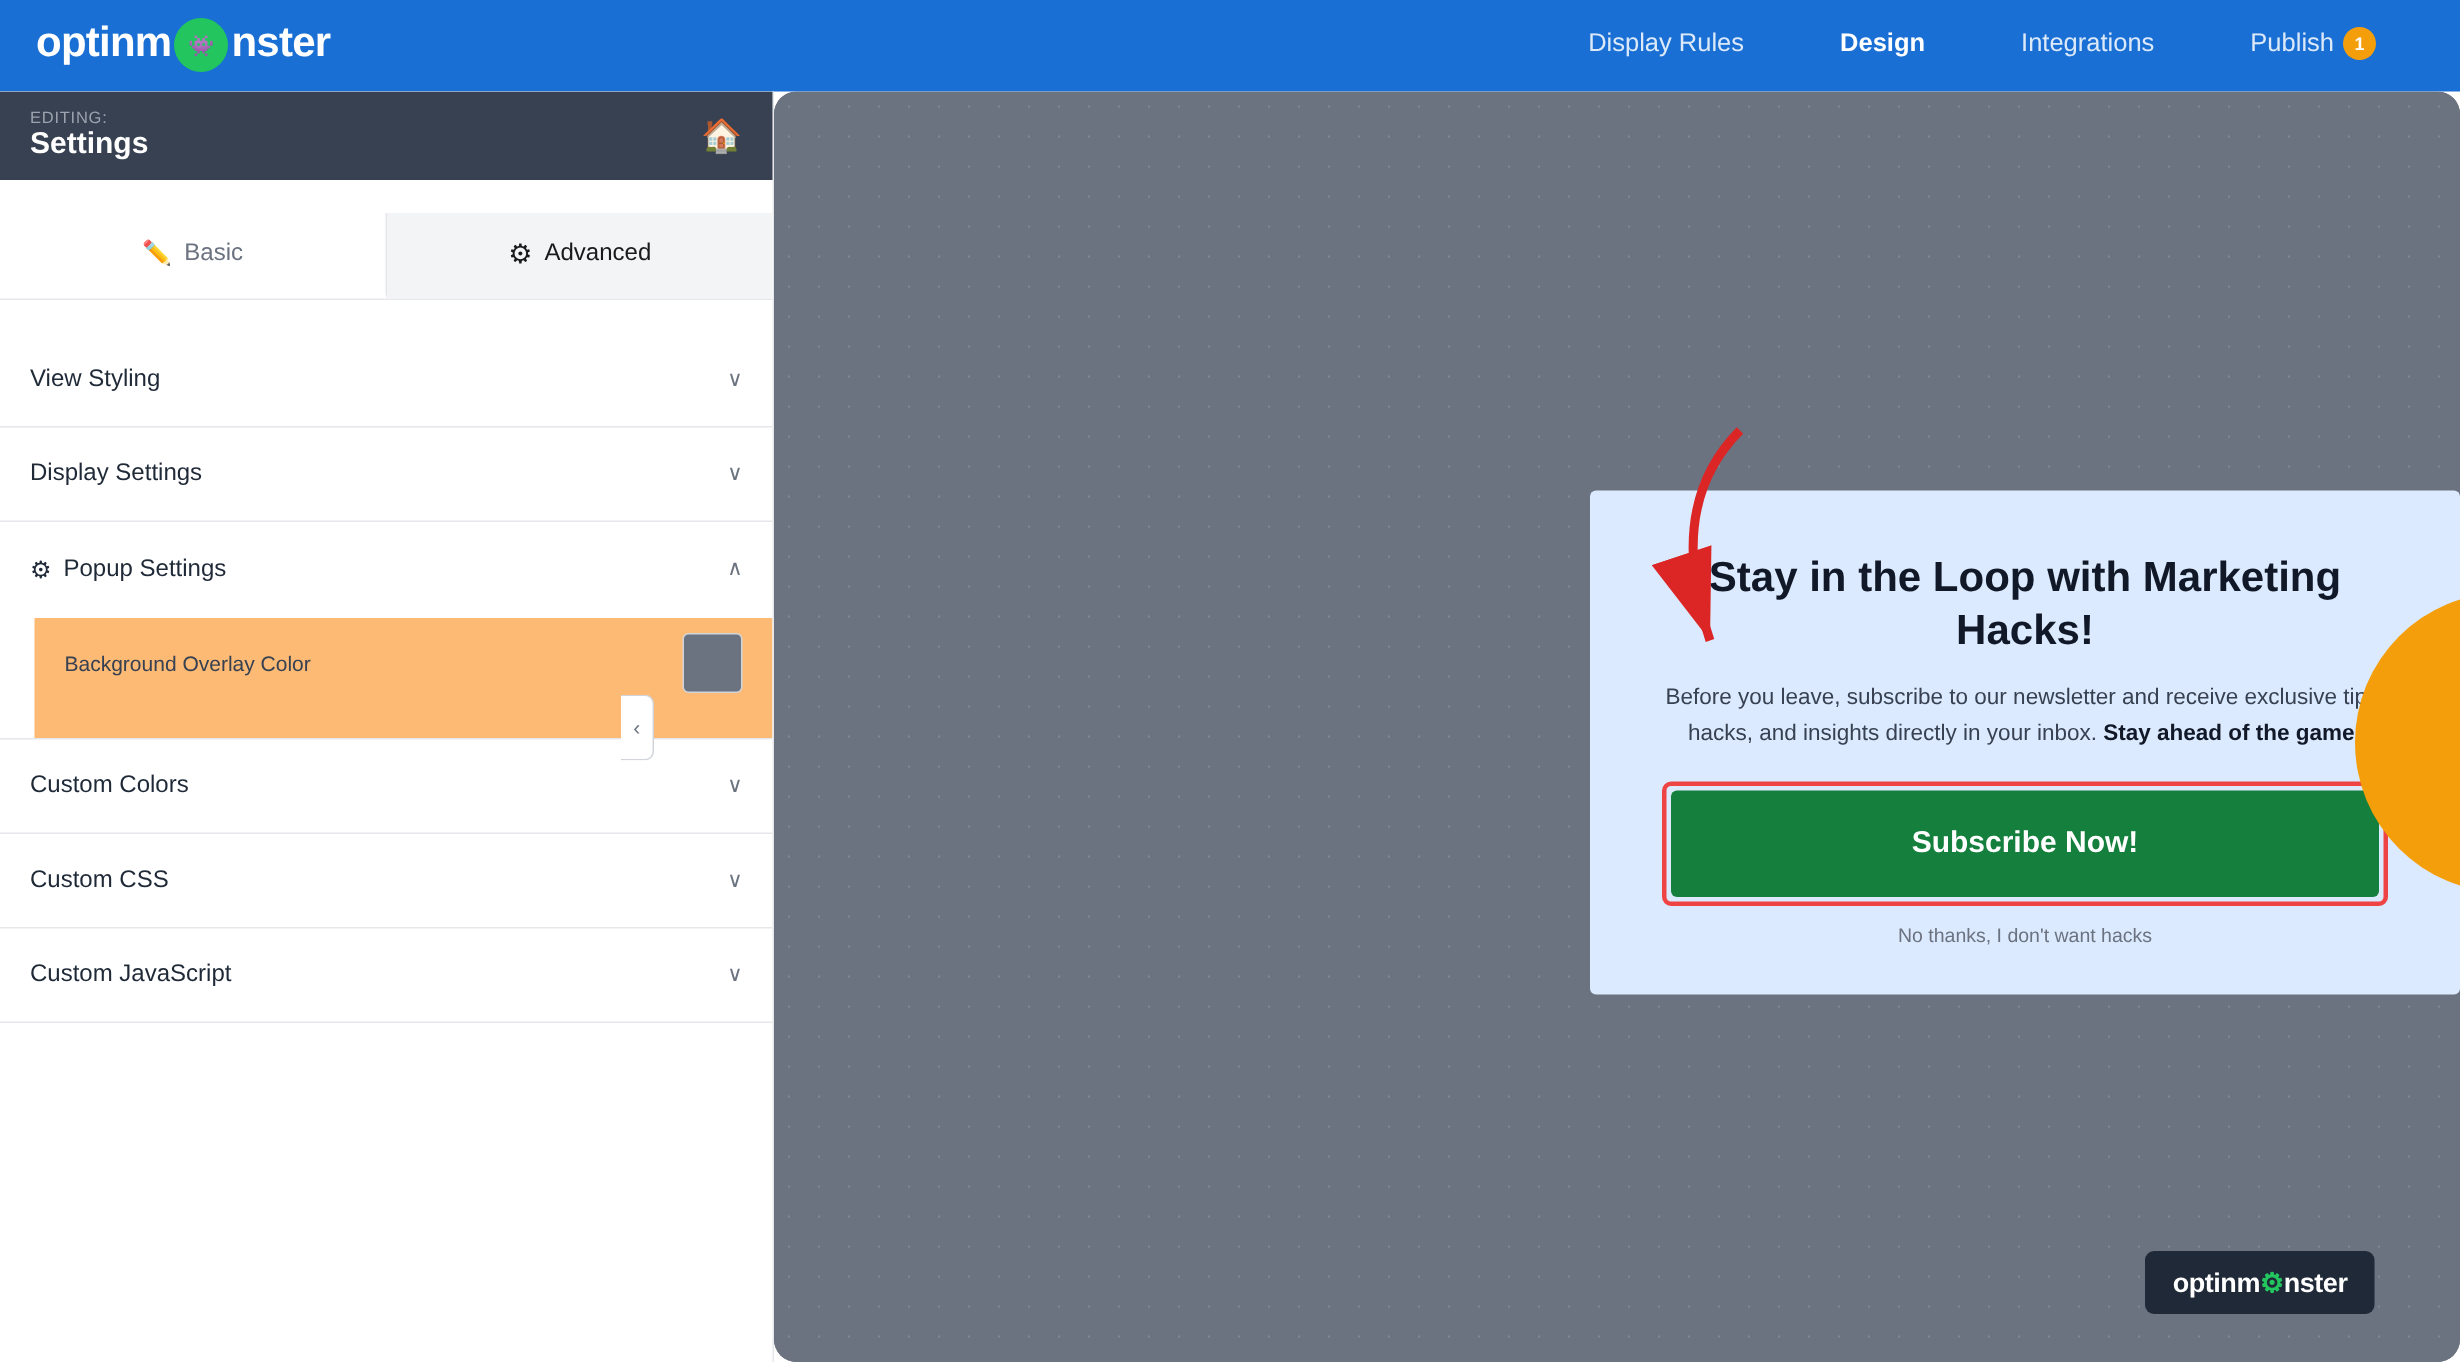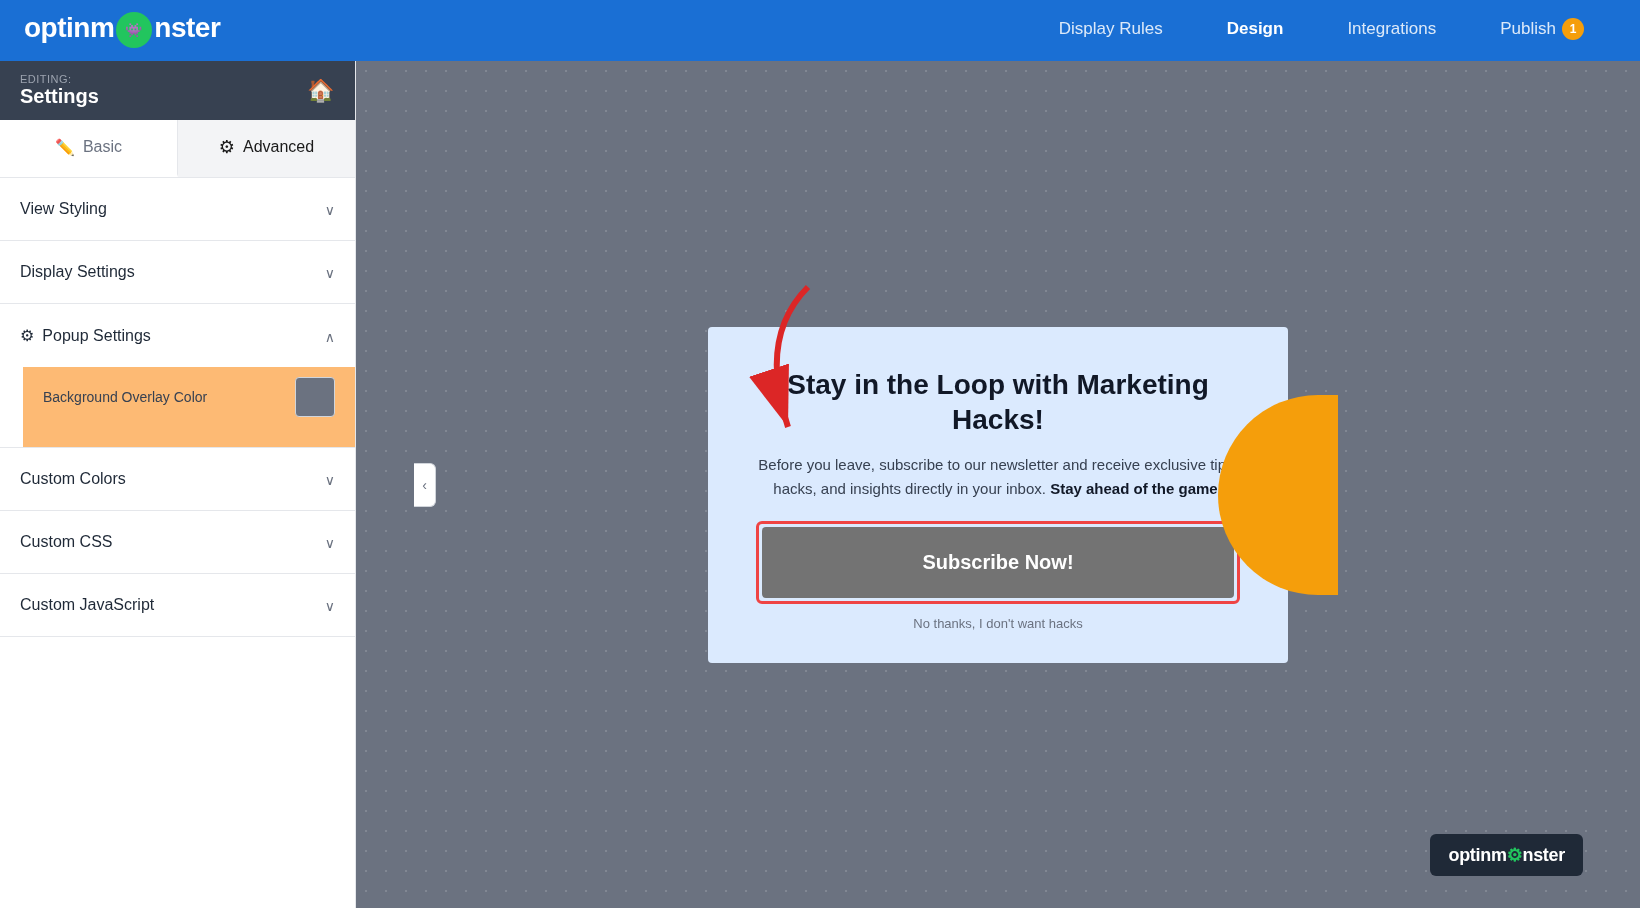--- a/index.html
+++ b/index.html
@@ -72,26 +72,27 @@
 
     
     .main-area {
       display: flex;
       flex: 1;
       overflow: hidden;
     }
 
     
     .sidebar {
-      width: 356px;
+      width: 516px;
       flex-shrink: 0;
       display: flex;
       flex-direction: column;
       background: white;
       border-right: 1px solid #e5e7eb;
+      gap: 22px;
     }
     .editing-bar {
       background: #374151;
       color: white;
       padding: 12px 20px;
       display: flex;
       align-items: center;
       justify-content: space-between;
     }
     .editing-label {
@@ -146,21 +147,21 @@
     
     .accordion-list {
       flex: 1;
       overflow-y: auto;
     }
     .accordion-item {
       border-bottom: 1px solid #e5e7eb;
     }
     .accordion-header {
       display: flex;
-      align-items: flex-end;
+      align-items: flex-start;
       justify-content: space-between;
       padding: 22px 20px;
       cursor: pointer;
       font-size: 16px;
       font-weight: 500;
       color: #1f2937;
     }
     .accordion-icon {
       font-size: 14px;
       color: #6b7280;
@@ -211,21 +212,22 @@
     }
 
     
     .preview-area {
       flex: 1;
       background: #6b7280;
       position: relative;
       overflow: hidden;
       display: flex;
       align-items: center;
-      justify-content: center;
+      justify-content: flex-end;
+      border-radius: 15px;
     }
     .preview-bg {
       position: absolute;
       inset: 0;
       background: #6b7280;
       
       background-image: radial-gradient(circle, rgba(255,255,255,0.15) 1px, transparent 1px);
       background-size: 20px 20px;
     }
 
@@ -267,21 +269,21 @@
     .popup-body strong { font-weight: 700; color: #111827; }
     .subscribe-btn-wrapper {
       border: 3px solid #ef4444;
       border-radius: 6px;
       padding: 3px;
       margin-bottom: 12px;
     }
     .subscribe-btn {
       width: 100%;
       padding: 24px;
-      background: #737373;
+      background: #15803d;
       color: white;
       font-size: 20px;
       font-weight: 600;
       border: none;
       border-radius: 4px;
       cursor: pointer;
     }
     .no-thanks {
       text-align: center;
       font-size: 13px;

